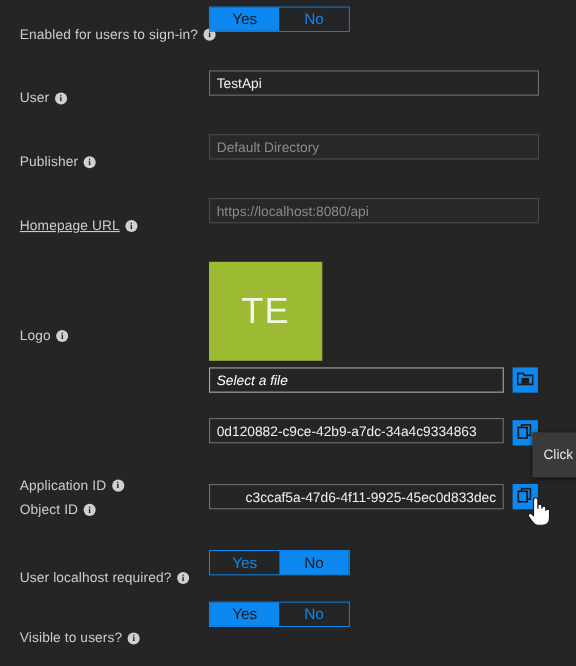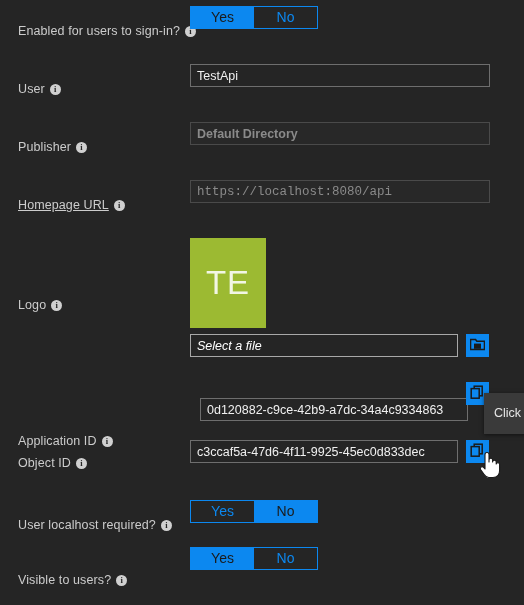--- a/index.html
+++ b/index.html
@@ -108,21 +108,21 @@
     border-color: #a8a8a8;
     font-style: italic;
     color: #ffffff;
   }
 
   
   .logo-tile {
     position: absolute;
     left: 190px;
     top: 238px;
-    width: 76px;
+    width: 103px;
     height: 90px;
     background: #9cba32;
     color: #f2f6e4;
     font-size: 33px;
     line-height: 90px;
     text-align: center;
     letter-spacing: 1px;
   }
 
   
@@ -180,58 +180,58 @@
     </div>
   </div>
 
   <div class="row" style="top:58px;">
     <div class="label" style="top:24px;"><span>User</span><i class="info-icon">i</i></div>
     <input class="field wide" style="top: 6px;" type="text" value="TestApi">
   </div>
 
   <div class="row" style="top:116px;">
     <div class="label" style="top:24px;"><span>Publisher</span><i class="info-icon">i</i></div>
-    <input class="field wide disabled" style="top: 6px; font-weight: bold;" type="text" disabled="" value="Default Directory">
+    <input class="field wide disabled" style="top: 6px;" type="text" disabled="" value="Default Directory">
   </div>
 
   <div class="row" style="top:174px;">
     <div class="label" style="top:24px;text-decoration:underline;"><span>Homepage URL</span><i class="info-icon">i</i></div>
-    <input class="field wide disabled" style="top: 6px; font-family: Liberation Mono, monospace;" type="text" disabled="" value="https://localhost:8080/api">
+    <input class="field wide disabled" style="top: 6px;" type="text" disabled="" value="https://localhost:8080/api">
   </div>
 
   <div class="row" style="top:232px;">
     <div class="label" style="top:66px;"><span>Logo</span><i class="info-icon">i</i></div>
   </div>
   <div class="logo-tile">TE</div>
   <input class="field filepick" style="top: 334px;" type="text" readonly="" value="Select a file">
   <button class="act-btn" style="left:466px; top:334px;">
     <span>
       <svg width="15" height="13" viewBox="0 0 15 13" aria-hidden="true">
         <path d="M0.5 1.5 h5 l1.4 1.8 h7.6 v8.2 h-14 z" fill="none" stroke="#1b1b1b" stroke-width="1.6"></path>
         <rect x="4" y="5.6" width="7" height="5.2" fill="#1b1b1b"></rect>
       </svg>
     </span>
   </button>
 
   <div class="row" style="top:380px;">
     <div class="label" style="top:18px;margin-top:36px;"><span>Application ID</span><i class="info-icon">i</i></div>
-    <input class="field idfld" style="top: 18px; margin-left: 10px;" type="text" readonly="" value="0d120882-c9ce-42b9-a7dc-34a4c9334863">
+    <input class="field idfld" style="top: 0;" type="text" readonly="" value="0d120882-c9ce-42b9-a7dc-34a4c9334863">
   </div>
   <button class="act-btn" style="left:466px; top:382px;">
     <span>
       <svg width="15" height="15" viewBox="0 0 15 15" aria-hidden="true">
         <rect x="4.2" y="1.2" width="8" height="9.6" fill="none" stroke="#1b1b1b" stroke-width="1.5"></rect>
         <rect x="1.2" y="3.6" width="8" height="9.6" fill="#0c88f0" stroke="#1b1b1b" stroke-width="1.5"></rect>
       </svg>
     </span>
   </button>
 
   <div class="row" style="top:438px;">
     <div class="label" style="top:18px;"><span>Object ID</span><i class="info-icon">i</i></div>
-    <input class="field idfld" style="top: 2px;" type="text" readonly="" value="c3ccaf5a-47d6-4f11-9925-45ec0d833dec">
+    <input class="field idfld" style="top: 2px; text-align: right;" type="text" readonly="" value="c3ccaf5a-47d6-4f11-9925-45ec0d833dec">
   </div>
   <button class="act-btn" style="left:466px; top:440px;">
     <span>
       <svg width="15" height="15" viewBox="0 0 15 15" aria-hidden="true">
         <rect x="4.2" y="1.2" width="8" height="9.6" fill="none" stroke="#1b1b1b" stroke-width="1.5"></rect>
         <rect x="1.2" y="3.6" width="8" height="9.6" fill="#0c88f0" stroke="#1b1b1b" stroke-width="1.5"></rect>
       </svg>
     </span>
   </button>
 

